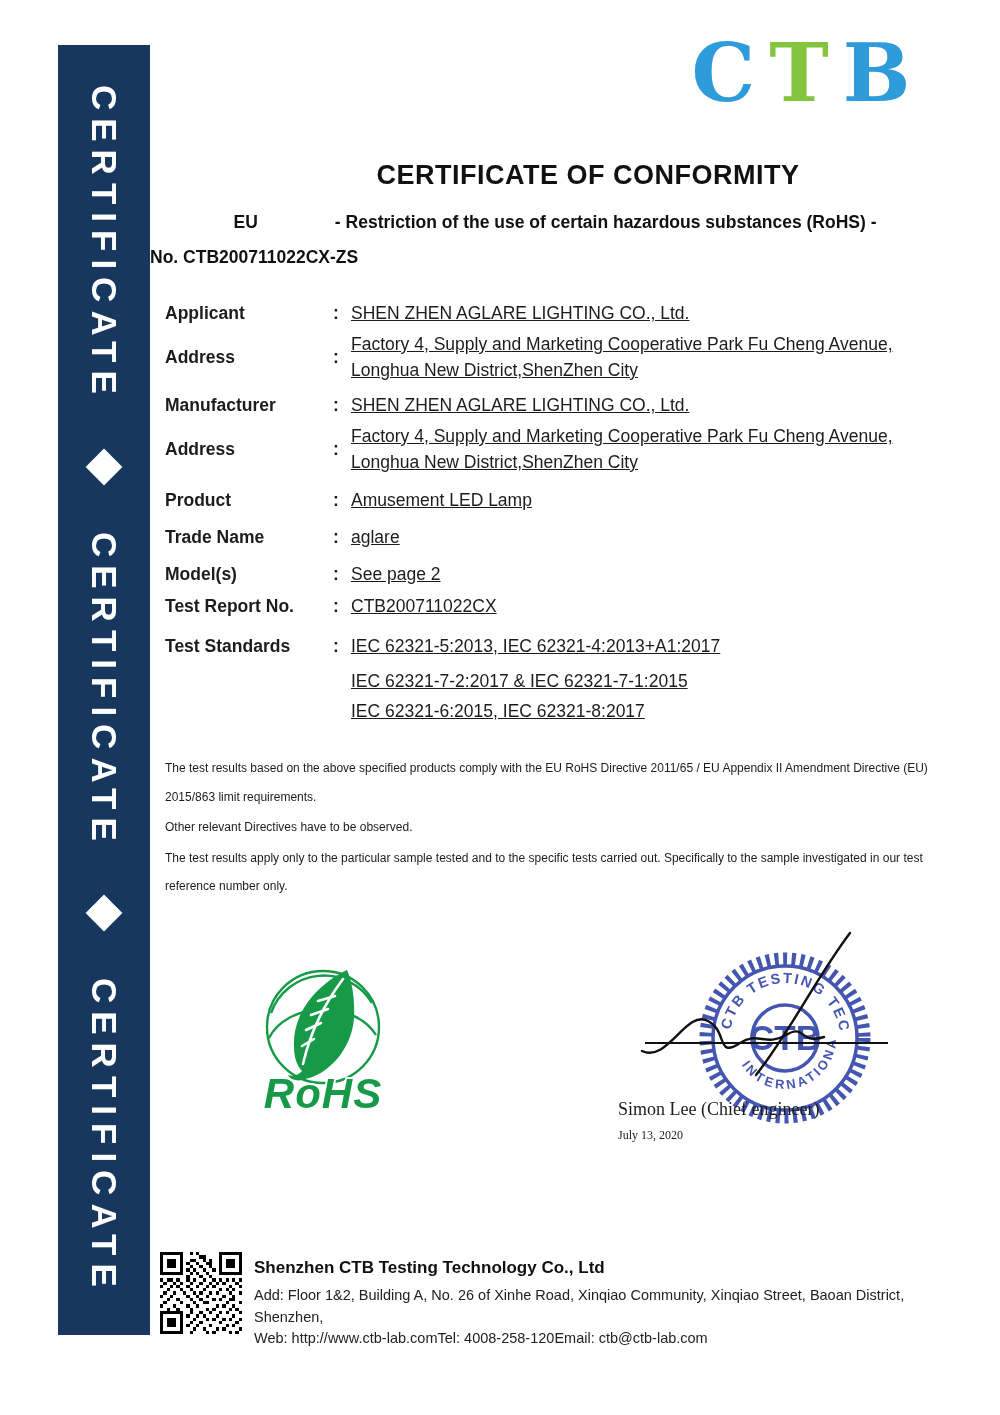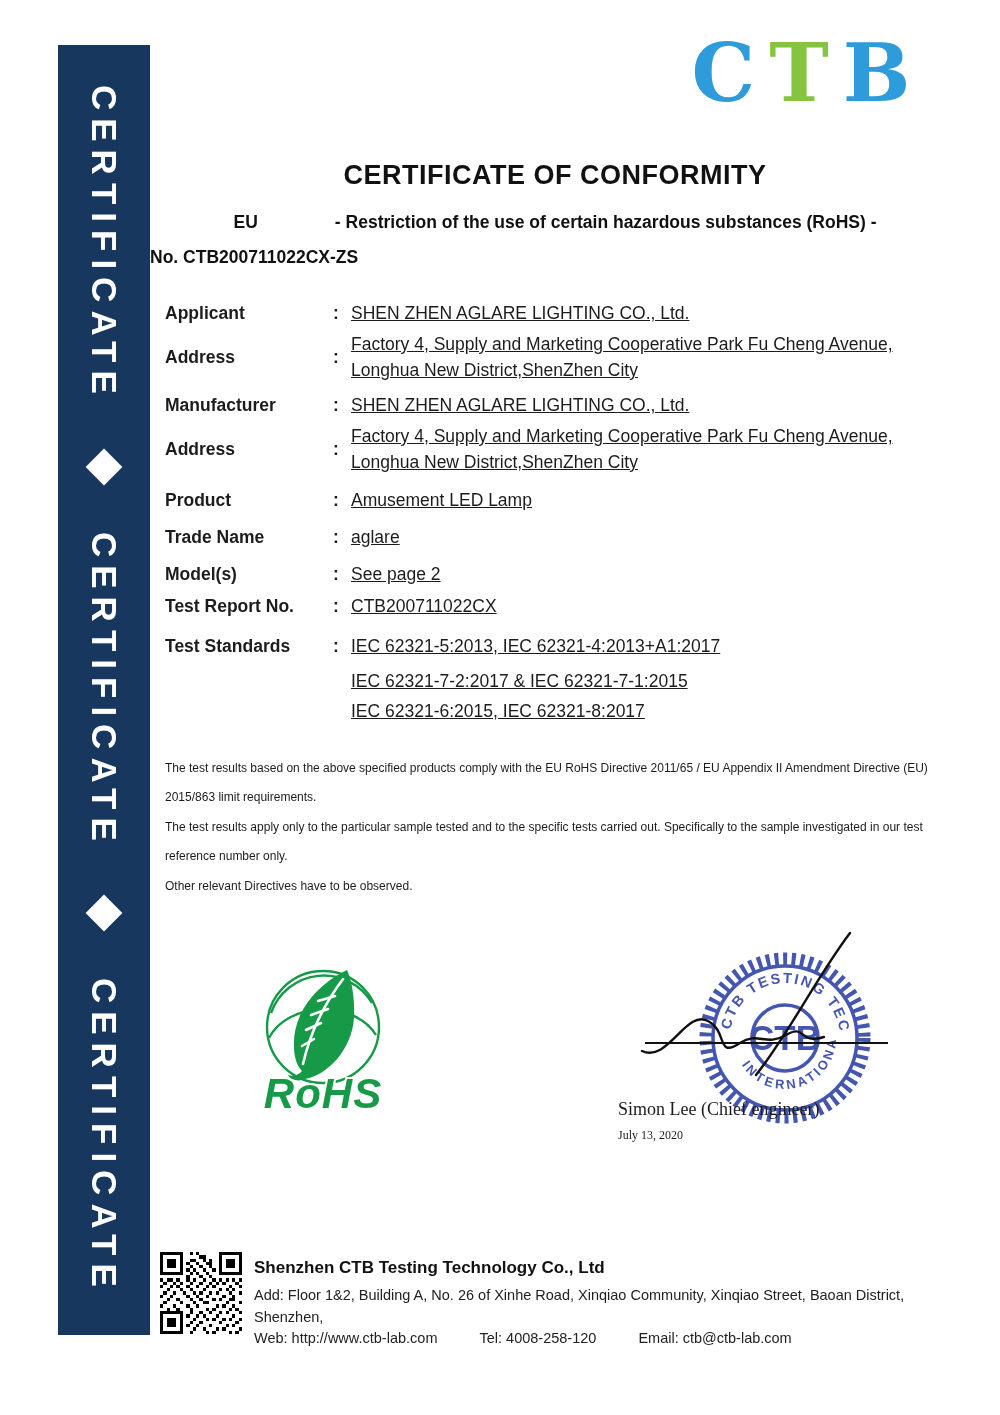--- a/index.html
+++ b/index.html
@@ -14,21 +14,21 @@
              letter-spacing:8px;line-height:92px;text-align:center;}
   .side-diamond{width:26px;height:26px;background:#ffffff;transform:rotate(45deg);}
 
   
   .ctb-logo{position:absolute;left:678px;top:28px;width:260px;text-align:center;
             font-family:"DejaVu Serif",serif;font-weight:bold;font-size:80px;
             letter-spacing:14px;line-height:90px;}
   .ctb-c,.ctb-b{color:#2E9BDB;} .ctb-t{color:#85C43E;}
 
   .doc-title{position:absolute;left:150px;top:160px;width:810px;text-align:center;
-             font-size:27px;font-weight:bold;letter-spacing:0.5px;color:#111;}
+             font-size:27px;font-weight:bold;letter-spacing:0.5px;color:#111;padding-left:33px;}
   .subtitle-row{position:absolute;left:150px;top:212px;width:810px;display:flex;
                 justify-content:center;gap:77px;font-size:17.5px;font-weight:bold;color:#111;}
   .cert-no{position:absolute;left:150px;top:247px;width:810px;text-align:left;
            font-size:17.5px;font-weight:bold;color:#111;}
 
   
   .fields{position:absolute;left:165px;top:303px;width:778px;font-size:17.5px;}
   .frow{display:grid;grid-template-columns:168px 18px auto;}
   .flabel{font-weight:bold;line-height:21px;}
   .fcolon{font-weight:bold;line-height:21px;}
@@ -53,21 +53,21 @@
   .sig-line{position:absolute;left:645px;top:1042px;width:243px;height:2px;background:#111;z-index:3;}
   .sig-block{position:absolute;left:618px;top:1099px;width:300px;text-align:left;z-index:3;font-family:Liberation Serif, serif;}
   .sig-name{font-size:18px;color:#1c1c1c;}
   .sig-date{font-size:12px;color:#1c1c1c;margin-top:8px;}
 
   
   .qr{position:absolute;left:160px;top:1250px;width:82px;height:86px;}
   .footer-text{position:absolute;left:254px;top:1258px;width:700px;}
   .footer-company{font-size:17px;font-weight:bold;color:#111;}
   .footer-addr{font-size:14.5px;line-height:22px;margin-top:6px;color:#222;}
-  .footer-contact{font-size:14.5px;margin-top:2px;display:flex;gap:42px;color:#222;}
+  .footer-contact{font-size:14.5px;margin-top:2px;display:flex;color:#222;}
 
   svg text{font-family:"Liberation Sans",sans-serif;}
 </style>
 </head>
 <body>
 
 <div class="page">
 
   <div class="sidebar">
     <div class="side-word">CERTIFICATE</div>
@@ -141,22 +141,22 @@
       <div class="fvalue">
         <div>IEC 62321-5:2013, IEC 62321-4:2013+A1:2017</div>
         <div class="std-extra1">IEC 62321-7-2:2017 &amp; IEC 62321-7-1:2015</div>
         <div class="std-extra2">IEC 62321-6:2015, IEC 62321-8:2017</div>
       </div>
     </div>
   </div>
 
   <div class="paras">
     <p>The test results based on the above specified products comply with the EU RoHS Directive 2011/65 / EU Appendix II Amendment Directive (EU) 2015/863 limit requirements.</p>
+    <p>Other relevant Directives have to be observed.</p>
     <p>The test results apply only to the particular sample tested and to the specific tests carried out. Specifically to the sample investigated in our test reference number only.</p>
-    <p>Other relevant Directives have to be observed.</p>
   </div>
 
   <svg class="rohs" viewBox="0 0 150 158">
     <g fill="none" stroke="#169A47" stroke-width="2.4">
       <circle cx="73" cy="64" r="56"></circle>
       <path d="M21,50 A56,56 0 0,1 122,40"></path>
       <path d="M19,75 A58,44 0 0,1 126,72"></path>
     </g>
     <path d="M97,7 C70,20 42,48 44,84 C44,96 48,104 52,108 C49,112 42,114 38,112 C40,117 49,119 55,116 C78,112 102,86 104,55 C105,36 102,18 97,7 Z" fill="#169A47"></path>
     <g stroke="#ffffff" stroke-width="2.6" fill="none" stroke-linecap="round">

